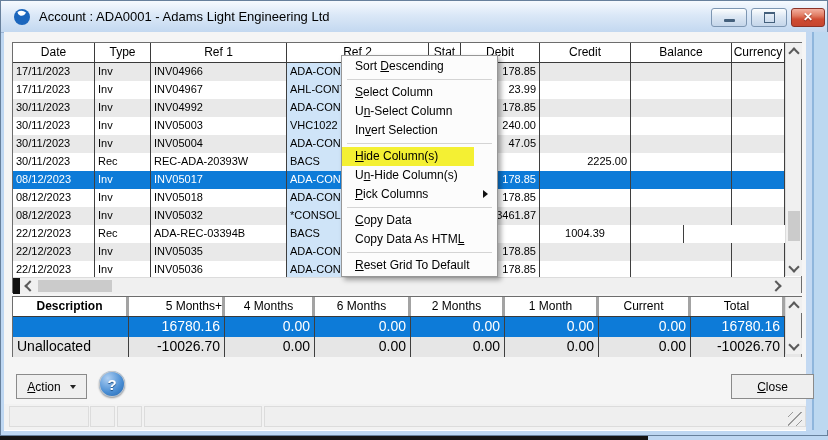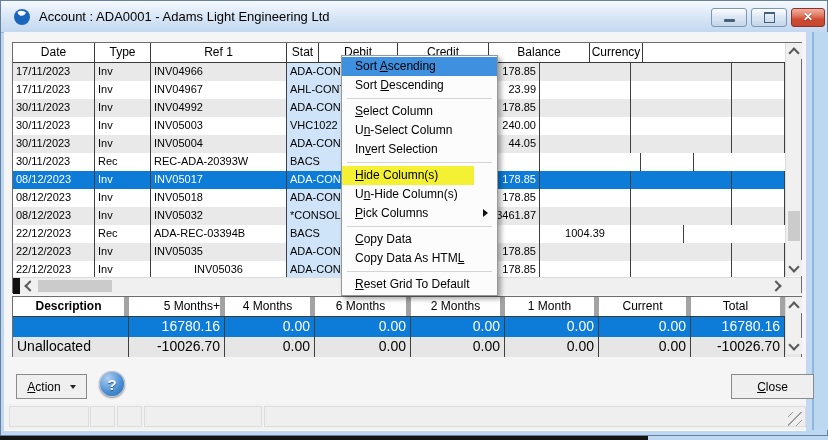--- a/index.html
+++ b/index.html
@@ -63,21 +63,21 @@
   .mi.hover{background:#4090e0;}
   .mi.marked{background:linear-gradient(to right,#f4f033 0,#f4f033 132px,transparent 132px);}
   .msep{height:1px;background:#d4d4d4;margin:3px 5px;}
   .subarrow{position:absolute;right:9px;top:5px;width:0;height:0;
     border-left:5px solid #111;border-top:4px solid transparent;border-bottom:4px solid transparent;}
 
   
   .summary{position:absolute;left:12px;top:296px;width:788px;height:59px;border:1px solid #6d6d6d;background:#fff;}
   .shead{display:flex;height:19px;border-bottom:1px solid #3a3a3a;width:772px;background:#fff;}
   .sh-cell{flex:0 0 auto;box-sizing:border-box;height:19px;line-height:18px;font-size:12px;text-align:center;
-    border-right:5px solid #a3a3a3;overflow:hidden;color:#000;}
+    border-right:3px solid #a3a3a3;overflow:hidden;color:#000;}
   .sh-cell.bold{font-weight:bold;}
   .srow{display:flex;height:20px;background:#e6e6e6;}
   .srow.sel{background:#0d7bd8;}
   .scell{flex:0 0 auto;box-sizing:border-box;height:20px;line-height:19px;font-size:14px;padding:0 4px;
     border-right:1px solid #3f3f3f;overflow:hidden;white-space:nowrap;color:#000;}
   .scell.right{text-align:right;}
   .srow.sel .scell{color:#fff;}
   .svscroll{position:absolute;right:0;top:0;width:16px;height:57px;background:#f0f0f0;border-left:1px solid #dcdcdc;box-sizing:border-box;}
   .svs-down{position:absolute;bottom:0;left:0;}
 
@@ -129,20 +129,21 @@
   </div>
 
   <div class="client"></div>
   <div class="right-band"></div>
 
   <div class="grid">
     <div class="ghead">
         <div class="gh-cell" style="width: 82px;">Date</div>
         <div class="gh-cell" style="width: 56px;">Type</div>
         <div class="gh-cell" style="width: 136px;">Ref 1</div>
+        <div class="gh-cell" style="width: 142px;">Ref 2</div>
         <div class="gh-cell" style="width: 32px;">Stat</div>
         <div class="gh-cell" style="width: 79px;">Debit</div>
         <div class="gh-cell" style="width: 91px;">Credit</div>
         <div class="gh-cell" style="width: 101px;">Balance</div>
         <div class="gh-cell" style="width: 53px;">Currency</div>
       </div>
     <div class="gbody">
         <div class="grow alt">
           <div class="gcell" style="width: 82px; text-align: left;">17/11/2023</div>
           <div class="gcell" style="width: 56px; text-align: left;">Inv</div>
@@ -186,32 +187,33 @@
           <div class="gcell" style="width: 91px; text-align: right;"></div>
           <div class="gcell" style="width: 101px; text-align: right;"></div>
           <div class="gcell" style="width: 53px; text-align: right;"></div>
         </div>
         <div class="grow alt">
           <div class="gcell" style="width: 82px; text-align: left;">30/11/2023</div>
           <div class="gcell" style="width: 56px; text-align: left;">Inv</div>
           <div class="gcell" style="width: 136px; text-align: left;">INV05004</div>
           <div class="gcell tint" style="width: 142px; text-align: left;">ADA-CONT11</div>
           <div class="gcell" style="width: 32px; text-align: left;"></div>
-          <div class="gcell" style="width: 79px; text-align: right;">44.05</div>
+          <div class="gcell" style="width: 79px; text-align: right;">47.05</div>
           <div class="gcell" style="width: 91px; text-align: right;"></div>
           <div class="gcell" style="width: 101px; text-align: right;"></div>
           <div class="gcell" style="width: 53px; text-align: right;"></div>
         </div>
         <div class="grow">
           <div class="gcell" style="width: 82px; text-align: left;">30/11/2023</div>
           <div class="gcell" style="width: 56px; text-align: left;">Rec</div>
           <div class="gcell" style="width: 136px; text-align: left;">REC-ADA-20393W</div>
           <div class="gcell tint" style="width: 142px; text-align: left;">BACS</div>
           <div class="gcell" style="width: 32px; text-align: left;"></div>
           <div class="gcell" style="width: 79px; text-align: right;"></div>
+          <div class="gcell" style="width: 91px; text-align: right;">2225.00</div>
           <div class="gcell" style="width: 101px; text-align: right;"></div>
           <div class="gcell" style="width: 53px; text-align: right;"></div>
         </div>
         <div class="grow alt sel">
           <div class="gcell" style="width: 82px; text-align: left;">08/12/2023</div>
           <div class="gcell" style="width: 56px; text-align: left;">Inv</div>
           <div class="gcell" style="width: 136px; text-align: left;">INV05017</div>
           <div class="gcell" style="width: 142px; text-align: left;">ADA-CONTRAC</div>
           <div class="gcell" style="width: 32px; text-align: left;"></div>
           <div class="gcell" style="width: 79px; text-align: right;">178.85</div>
@@ -258,21 +260,21 @@
           <div class="gcell tint" style="width: 142px; text-align: left;">ADA-CONTRAC</div>
           <div class="gcell" style="width: 32px; text-align: left;"></div>
           <div class="gcell" style="width: 79px; text-align: right;">178.85</div>
           <div class="gcell" style="width: 91px; text-align: right;"></div>
           <div class="gcell" style="width: 101px; text-align: right;"></div>
           <div class="gcell" style="width: 53px; text-align: right;"></div>
         </div>
         <div class="grow">
           <div class="gcell" style="width: 82px; text-align: left;">22/12/2023</div>
           <div class="gcell" style="width: 56px; text-align: left;">Inv</div>
-          <div class="gcell" style="width: 136px; text-align: center;">INV05036</div>
+          <div class="gcell" style="width: 136px; text-align: left;">INV05036</div>
           <div class="gcell tint" style="width: 142px; text-align: left;">ADA-CONTRAC</div>
           <div class="gcell" style="width: 32px; text-align: left;"></div>
           <div class="gcell" style="width: 79px; text-align: right;">178.85</div>
           <div class="gcell" style="width: 91px; text-align: right;"></div>
           <div class="gcell" style="width: 101px; text-align: right;"></div>
           <div class="gcell" style="width: 53px; text-align: right;"></div>
         </div>
       </div>
     <div class="hscroll">
       <div class="hs-black"></div>
@@ -294,21 +296,20 @@
       <div class="vtrack">
           <div class="vthumb"></div>
         </div>
       <div class="sbtn vs-down">
           <i class="chev down"></i>
         </div>
     </div>
   </div>
 
   <div class="menu">
-      <div class="mi hover"><span>Sort <u>A</u>scending</span></div>
       <div class="mi"><span>Sort <u>D</u>escending</span></div>
       <div class="msep"></div>
       <div class="mi"><span><u>S</u>elect Column</span></div>
       <div class="mi"><span>U<u>n</u>-Select Column</span></div>
       <div class="mi"><span>In<u>v</u>ert Selection</span></div>
       <div class="msep"></div>
       <div class="mi marked"><span><u>H</u>ide Column(s)</span></div>
       <div class="mi"><span>U<u>n</u>-Hide Column(s)</span></div>
       <div class="mi"><span><u>P</u>ick Columns</span><i class="subarrow"></i></div>
       <div class="msep"></div>

